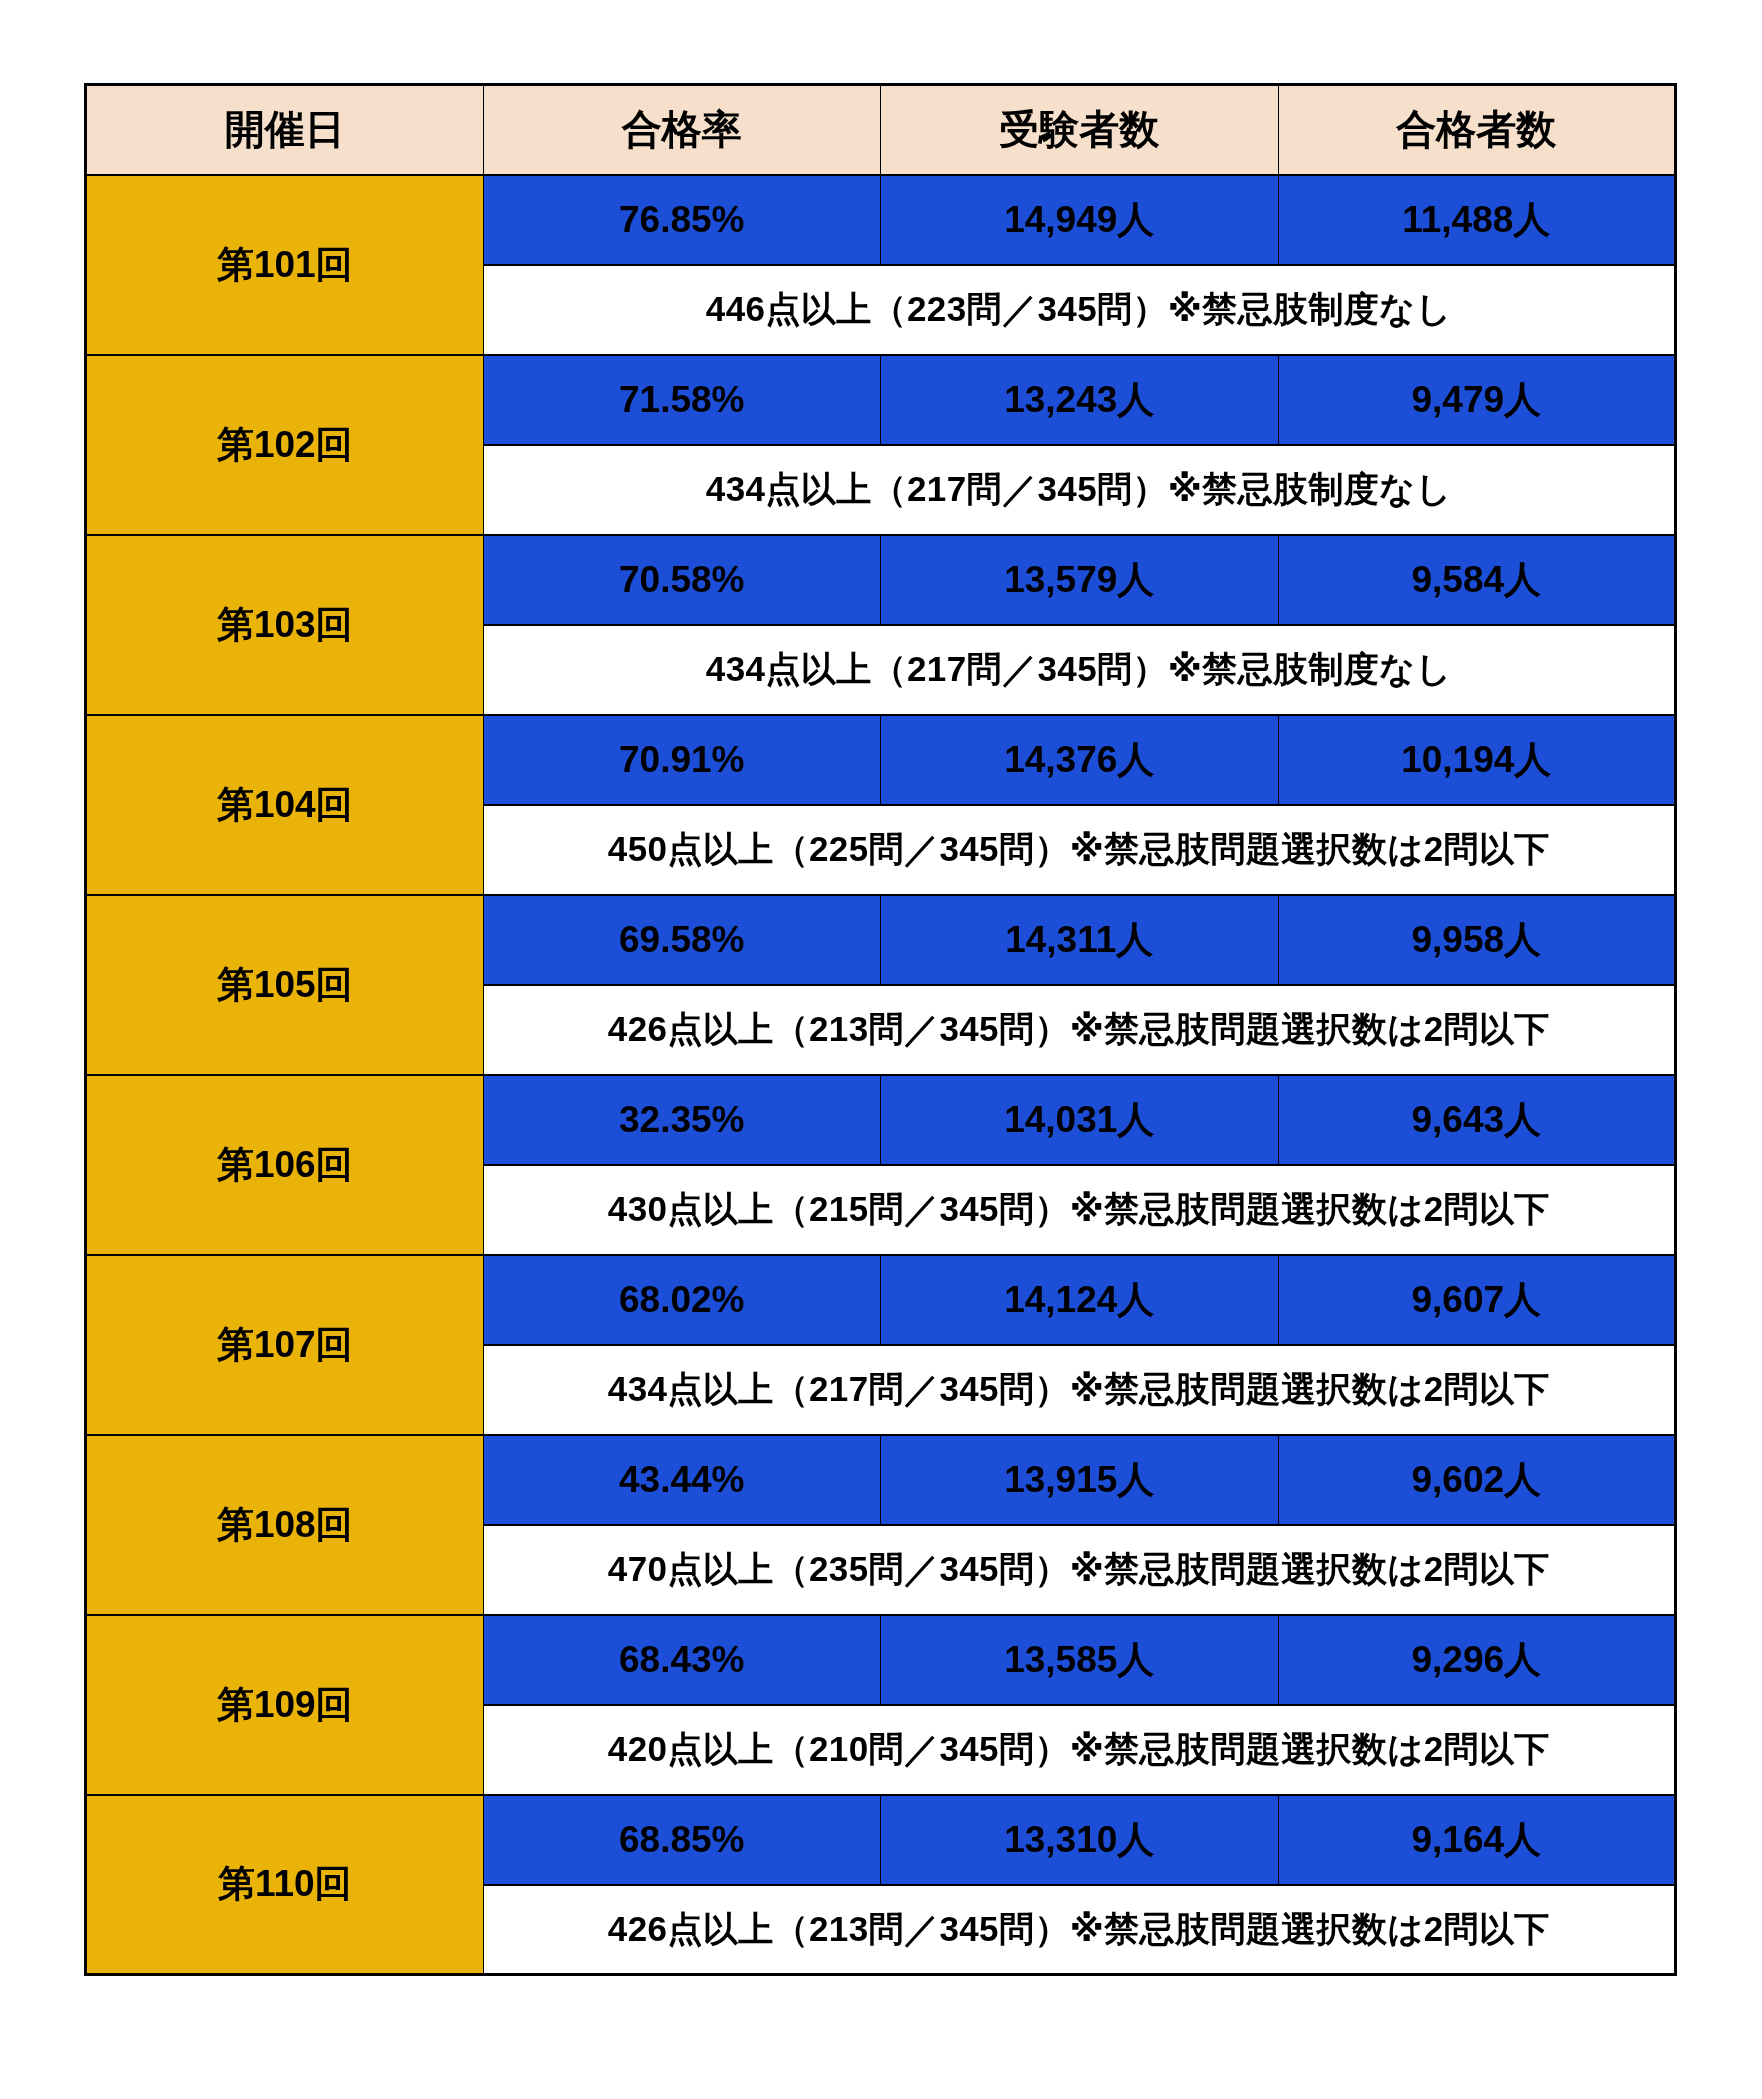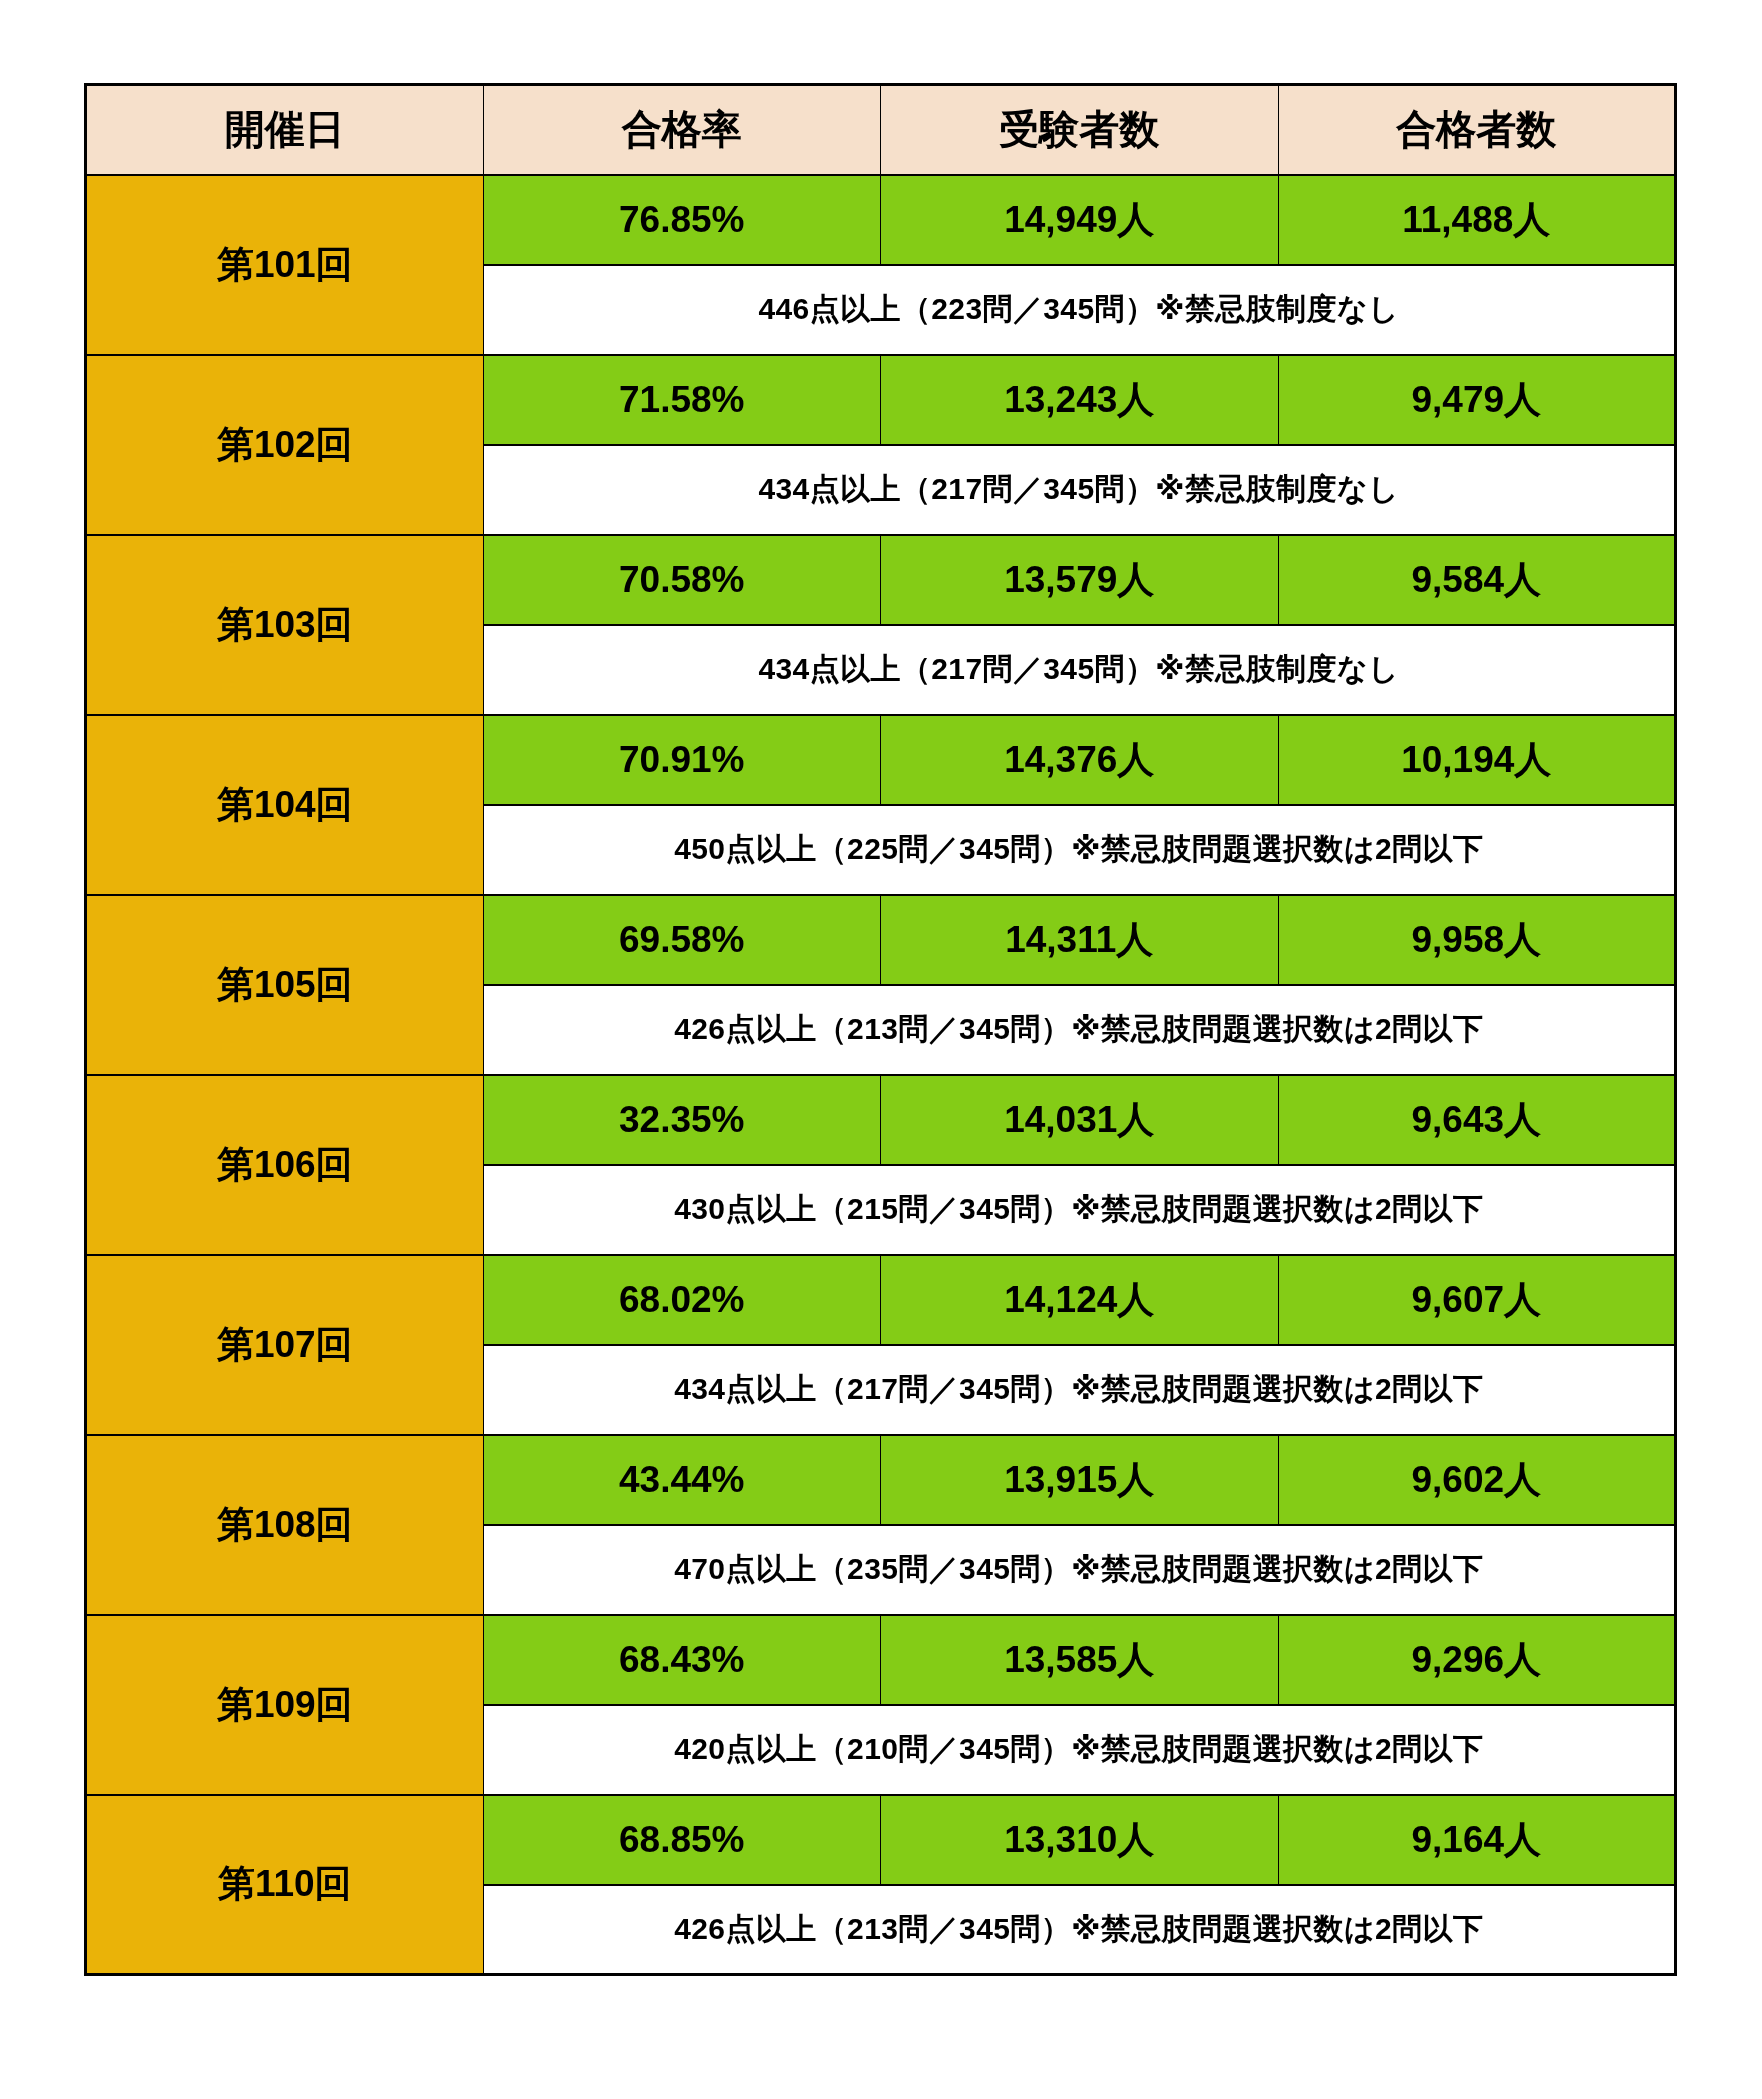--- a/index.html
+++ b/index.html
@@ -27,22 +27,22 @@
     font-weight: bold;
     color: var(--text, #000000);
     overflow: hidden;
     white-space: nowrap;
   }
   th {
     background: var(--header-bg, #F6E0CB);
     font-size: 40px;
   }
   td.session-cell  { font-size: 37px; background: #eab308; }
-  td.value-cell    { font-size: 37px; background: #84cc16; }
-  td.note-cell     { font-size: 30px; background: #fff; letter-spacing: 0.4px; }
+  td.value-cell    { font-size: 37px; background: #1d4ed8; }
+  td.note-cell     { font-size: 35px; background: #fff; letter-spacing: 0.4px; }
 </style>
 </head>
 <body>
 
 <table class="results">
   <colgroup>
     <col style="width:25%">
       <col style="width:25%">
       <col style="width:25%">
       <col style="width:25%">

